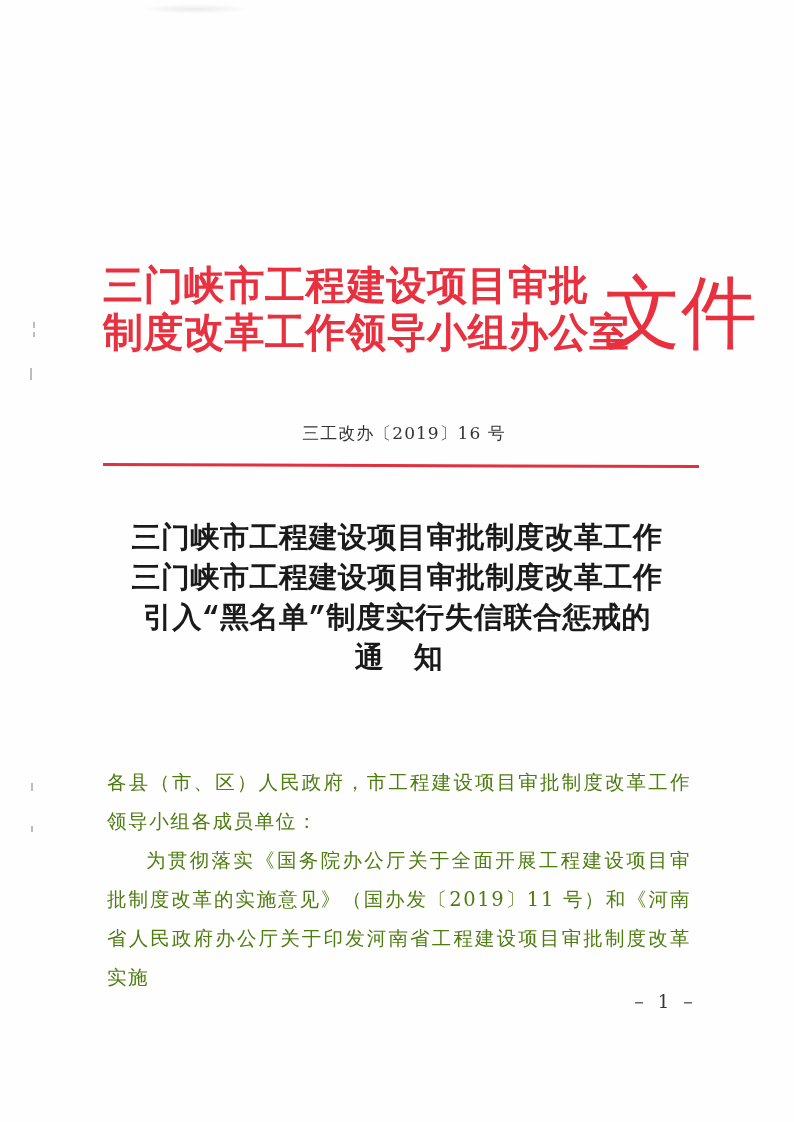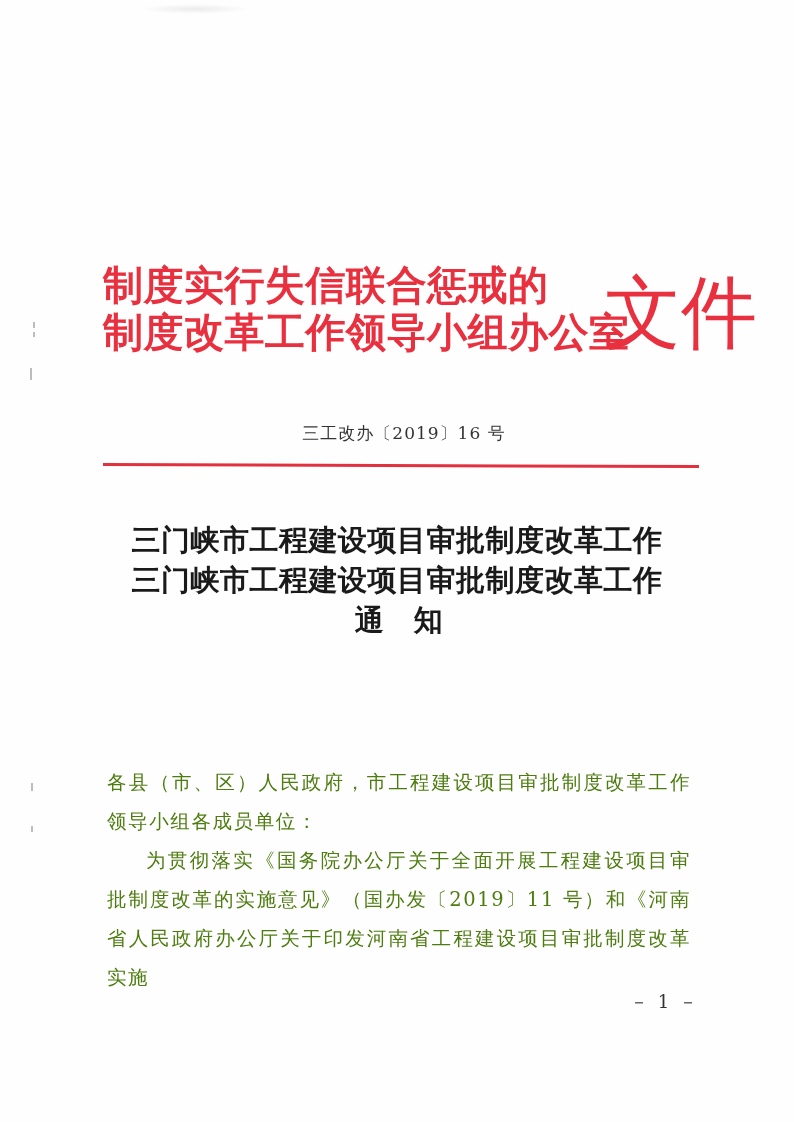--- a/index.html
+++ b/index.html
@@ -87,21 +87,21 @@
     transform-origin: left center;
   }
   .title-block {
     position: absolute;
     left: 0;
     top: 520px;
     width: 794px;
     text-align: center;
   }
   .title-line {
-    font-family: Liberation Serif, serif;
+    font-family: Liberation Mono, monospace;
     font-weight: bold;
     font-size: 29px;
     line-height: 40px;
     color: #1a1a1a;
     white-space: nowrap;
     letter-spacing: 0.5px;
   }
   .title-line.tz { padding-left: 4px; }
   .body-text {
     position: absolute;
@@ -135,32 +135,33 @@
 
 <div class="page">
   <div class="scan-smudge"></div>
   <div class="margin-mark" style="left:33px; top:322px; height:6px;"></div>
   <div class="margin-mark" style="left:33px; top:332px; height:5px;"></div>
   <div class="margin-mark" style="left:30px; top:368px; height:12px;"></div>
   <div class="margin-mark" style="left:31px; top:783px; height:8px;"></div>
   <div class="margin-mark" style="left:31px; top:826px; height:6px;"></div>
 
   <div class="header-block">
-    <div class="issuer-line l1">制度实行失信联合惩戒的</div>
+    <div class="issuer-line l1">三门峡市工程建设项目审批</div>
     <div class="issuer-line l2">制度改革工作领导小组办公室</div>
     <div class="doc-type">文件</div>
   </div>
 
   <div class="doc-number">三工改办〔2019〕16 号</div>
 
   <div class="red-rule"></div>
 
   <div class="title-block">
     <div class="title-line">三门峡市工程建设项目审批制度改革工作</div>
     <div class="title-line">三门峡市工程建设项目审批制度改革工作</div>
+    <div class="title-line">引入“黑名单”制度实行失信联合惩戒的</div>
     <div class="title-line tz">通　知</div>
   </div>
 
   <div class="body-text">
     <p class="para">各县（市、区）人民政府，市工程建设项目审批制度改革工作领导小组各成员单位：</p>
     <p class="para indent">为贯彻落实《国务院办公厅关于全面开展工程建设项目审批制度改革的实施意见》（国办发〔2019〕11 号）和《河南省人民政府办公厅关于印发河南省工程建设项目审批制度改革实施</p>
   </div>
 
   <div class="page-num">－ 1 －</div>
 </div>

